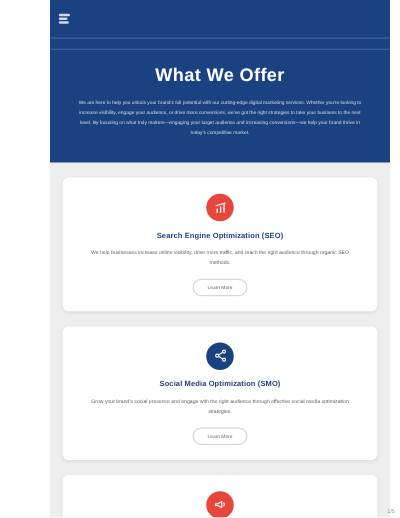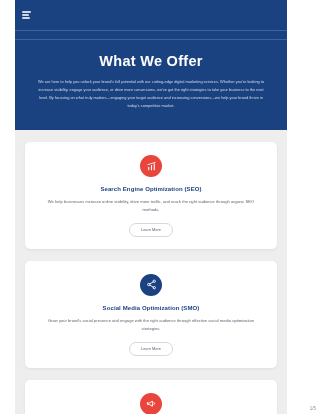--- a/index.html
+++ b/index.html
@@ -15,21 +15,21 @@
   .page {
     position: relative;
     width: 320px;
     height: 414px;
     background: #ffffff;
   }
 
   
   .content-col {
     position: absolute;
-    left: 15px;
+    left: 40px;
     top: 0;
     width: 272px;
     height: 414px;
     background: #eeeeef;
     overflow: hidden;
   }
 
   
   .hero {
     background: #1b4280;

